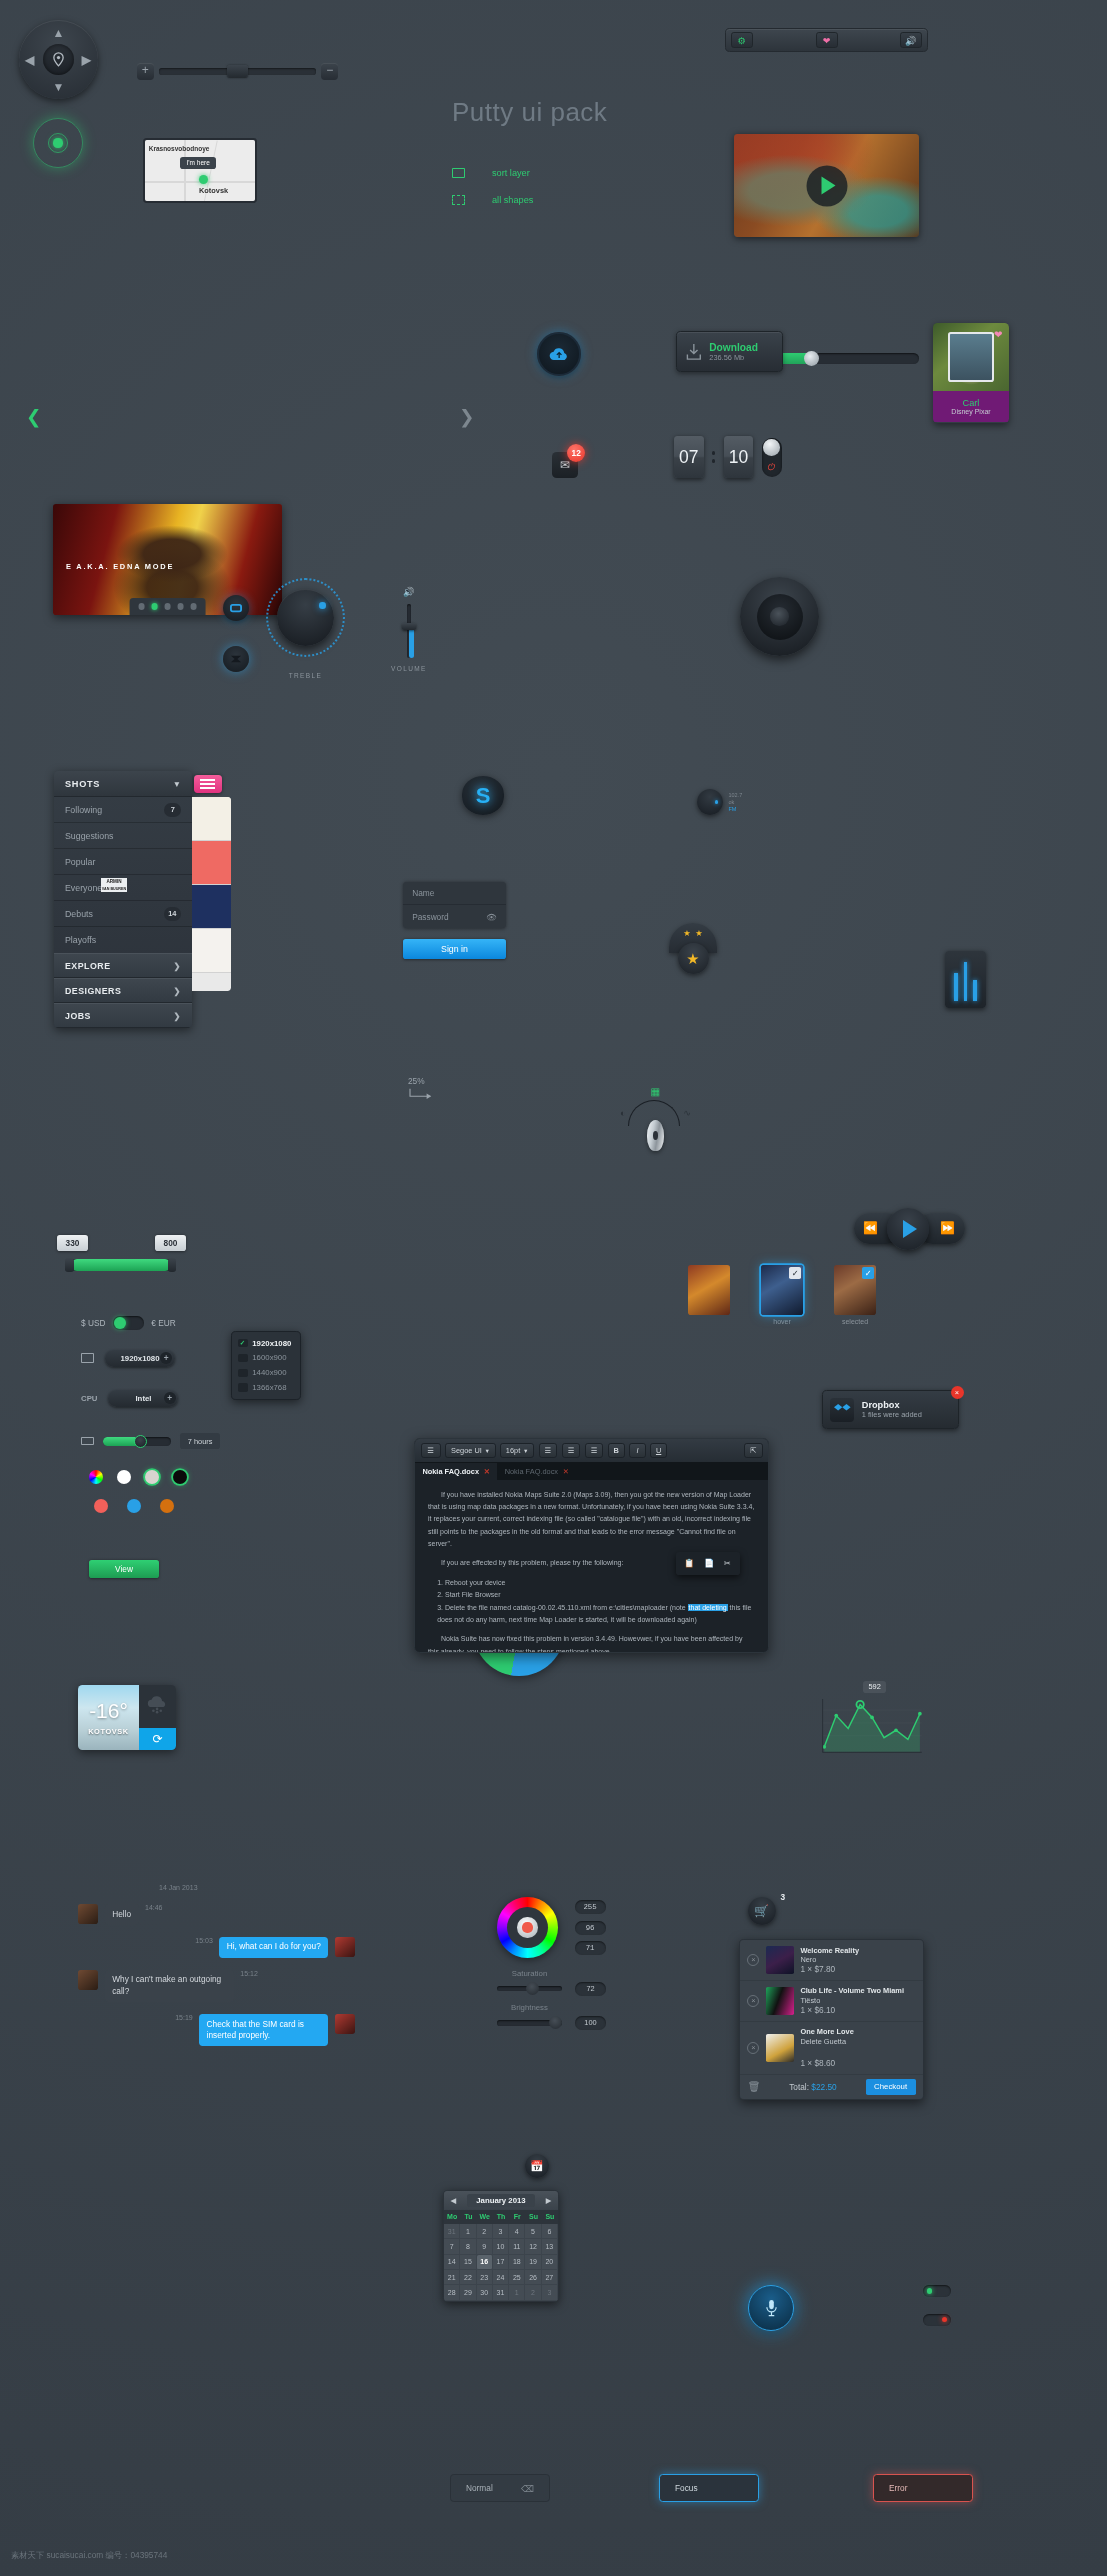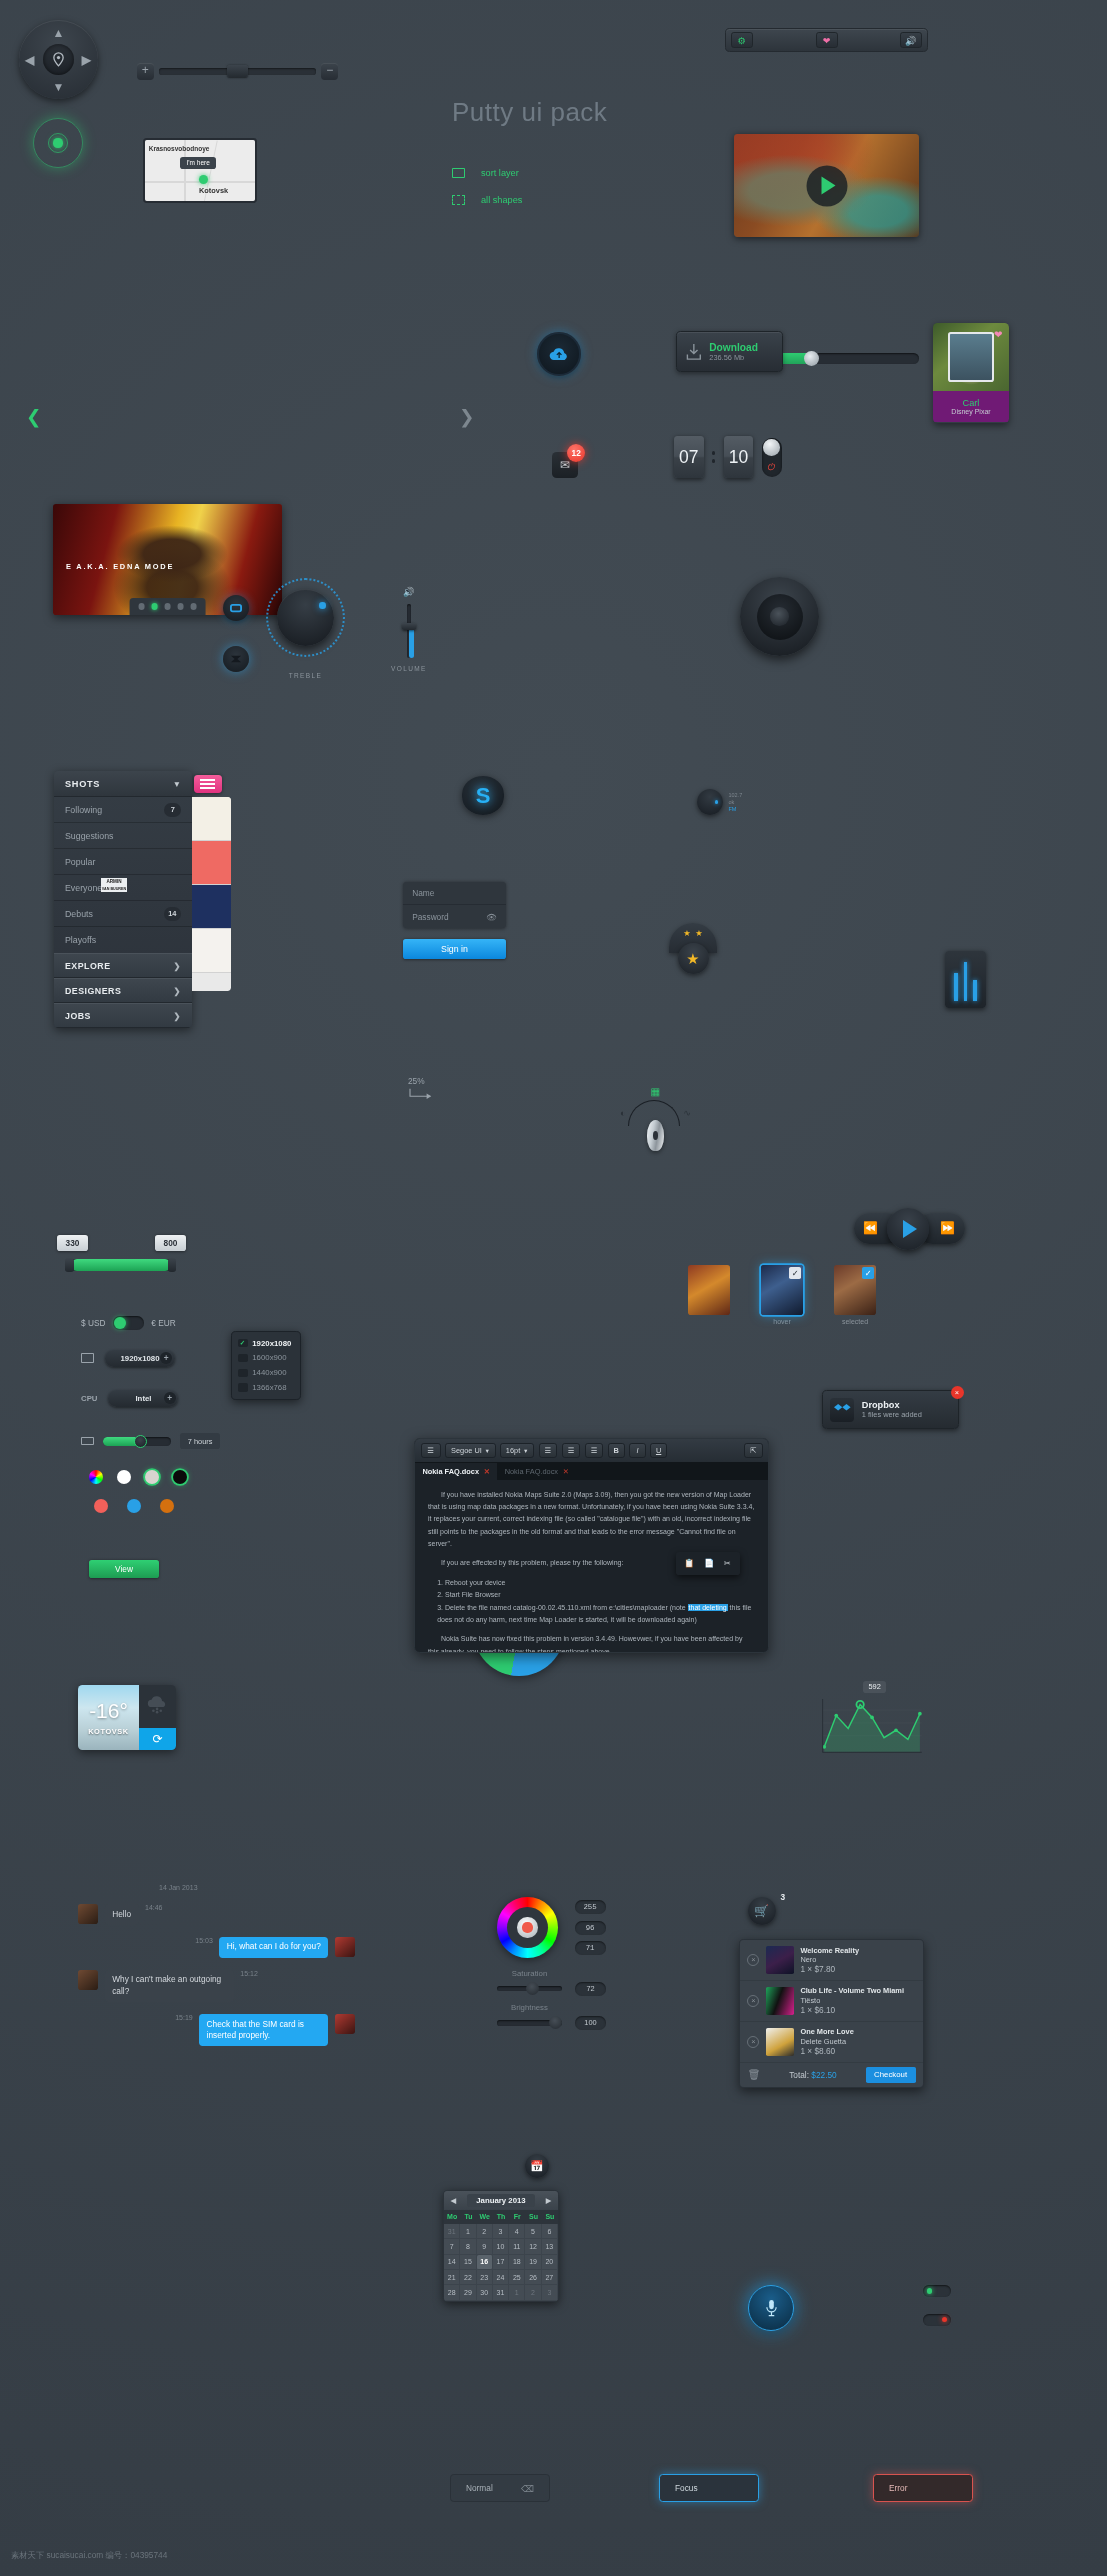--- a/index.html
+++ b/index.html
@@ -44,21 +44,21 @@
     border-radius: 3.7px; position: relative; overflow: hidden; }
   .map-road { position:absolute; background: #d8d8d8; }
   .map-label { position:absolute; font-size: 6.5px; color: #333; font-weight: 600; }
   .map-bubble { position: absolute; background: #3b434b; color: #fff; font-size: 6.5px;
     padding: 2.8px 6.5px; border-radius: 2.8px; }
   .map-pin { position: absolute; width: 9.2px; height: 9.2px; border-radius: 50%; background: #2ecc71;
     box-shadow: 0 0 5.5px rgba(46,204,113,.9); }
 
   
   .kit-title { font-size: 26px; color: #6f7a84; font-weight: 300; letter-spacing: 0.5px; }
-  .gl-row { display: flex; align-items: flex-start; gap: 16px; color: #2ecc71; font-size: 9.2px; }
+  .gl-row { display: flex; align-items: flex-start; gap: 27px; color: #2ecc71; font-size: 9.2px; }
   .gl-ic { width: 13px; height: 10.2px; border: 1.4px solid #2ecc71; border-radius: 0.9px; }
 
   
   .vbar { width: 203px; height: 24px; border-radius: 4.6px; background: linear-gradient(#3e464e,#2d343b);
     border:0.9px solid #242a30; display:flex; align-items:center; justify-content:space-between; padding: 0 4.6px;
     box-shadow: 0 0.9px 0 rgba(255,255,255,.07) inset; }
   .vb-btn { width: 22px; height: 16.6px; border-radius: 2.8px; background: linear-gradient(#363e46,#272d34);
     border: 0.9px solid #20262b; display:flex; align-items:center; justify-content:center; font-size:9.2px; }
   .vid { width: 185px; height: 103px; border-radius: 3.7px; position: relative; overflow: hidden;
     background: linear-gradient(120deg,#6b3a1e 0%, #8a4b22 30%, #b5712e 55%, #5a3318 100%);
@@ -999,21 +999,21 @@
       <i class="cartist" style="font-style:normal;display:block;">Tiësto</i>
       <i class="cprice" style="font-style:normal;display:block;">1 × $6.10</i>
     </span>
   </div>
   <div class="crow">
     <span class="crm">×</span>
     <span class="cimg" style="background:linear-gradient(150deg,#f0f0ee,#cfa23c 60%,#2b2b2b);"></span>
     <span>
       <i class="ctitle" style="font-style:normal;display:block;">One More Love</i>
       <i class="cartist" style="font-style:normal;display:block;">Delete Guetta</i>
-      <i class="cprice" style="font-style:normal;display:block;">1 × $8.60</i>
+      <i class="cprice" style="font-style:normal;display:block;margin-top:12px;">1 × $8.60</i>
     </span>
   </div>
   <div class="cfoot">
     <span style="color:#8b949c;font-size:10.2px;">🗑</span>
     <span style="font-size:8.3px;color:#c2c9cf;">
       <i style="font-style:normal;">Total:</i>
       <i style="font-style:normal;color:#29a0e6;">$22.50</i>
     </span>
     <span class="cobtn">Checkout</span>
   </div>

